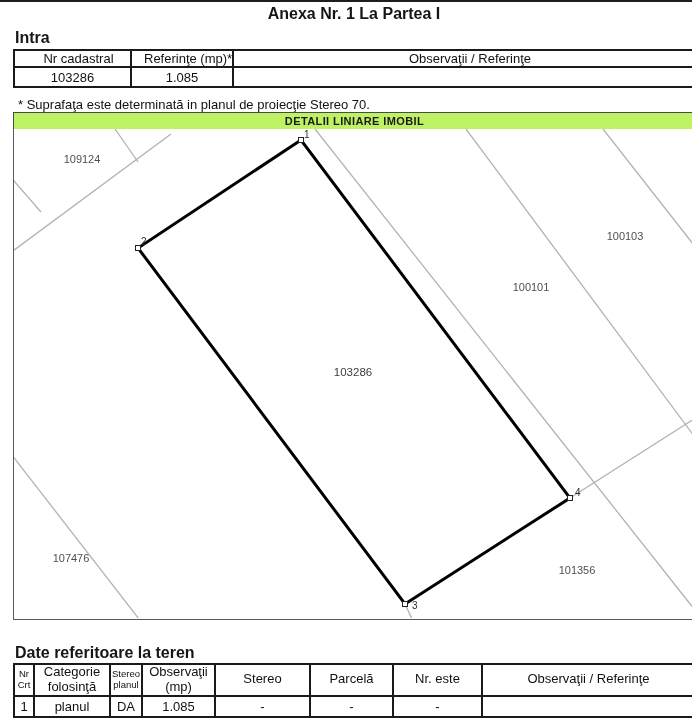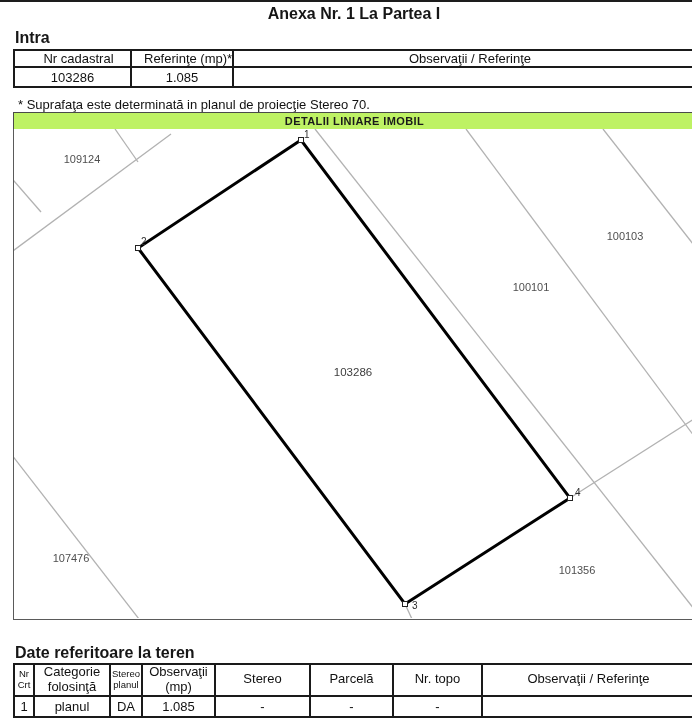--- a/index.html
+++ b/index.html
@@ -154,21 +154,21 @@
       <th class="hdr2 small-head">
         <span>Stereo</span>
         <span>planul</span>
       </th>
       <th class="hdr2">
         <span>Observaţii</span>
         <span>(mp)</span>
       </th>
       <th>Stereo</th>
       <th>Parcelă</th>
-      <th>Nr. topo</th>
+      <th>Nr. este</th>
       <th>Observaţii / Referinţe</th>
     </tr>
     <tr>
       <td>1</td>
       <td>planul</td>
       <td>DA</td>
       <td>1.085</td>
       <td>-</td>
       <td>-</td>
       <td>-</td>

